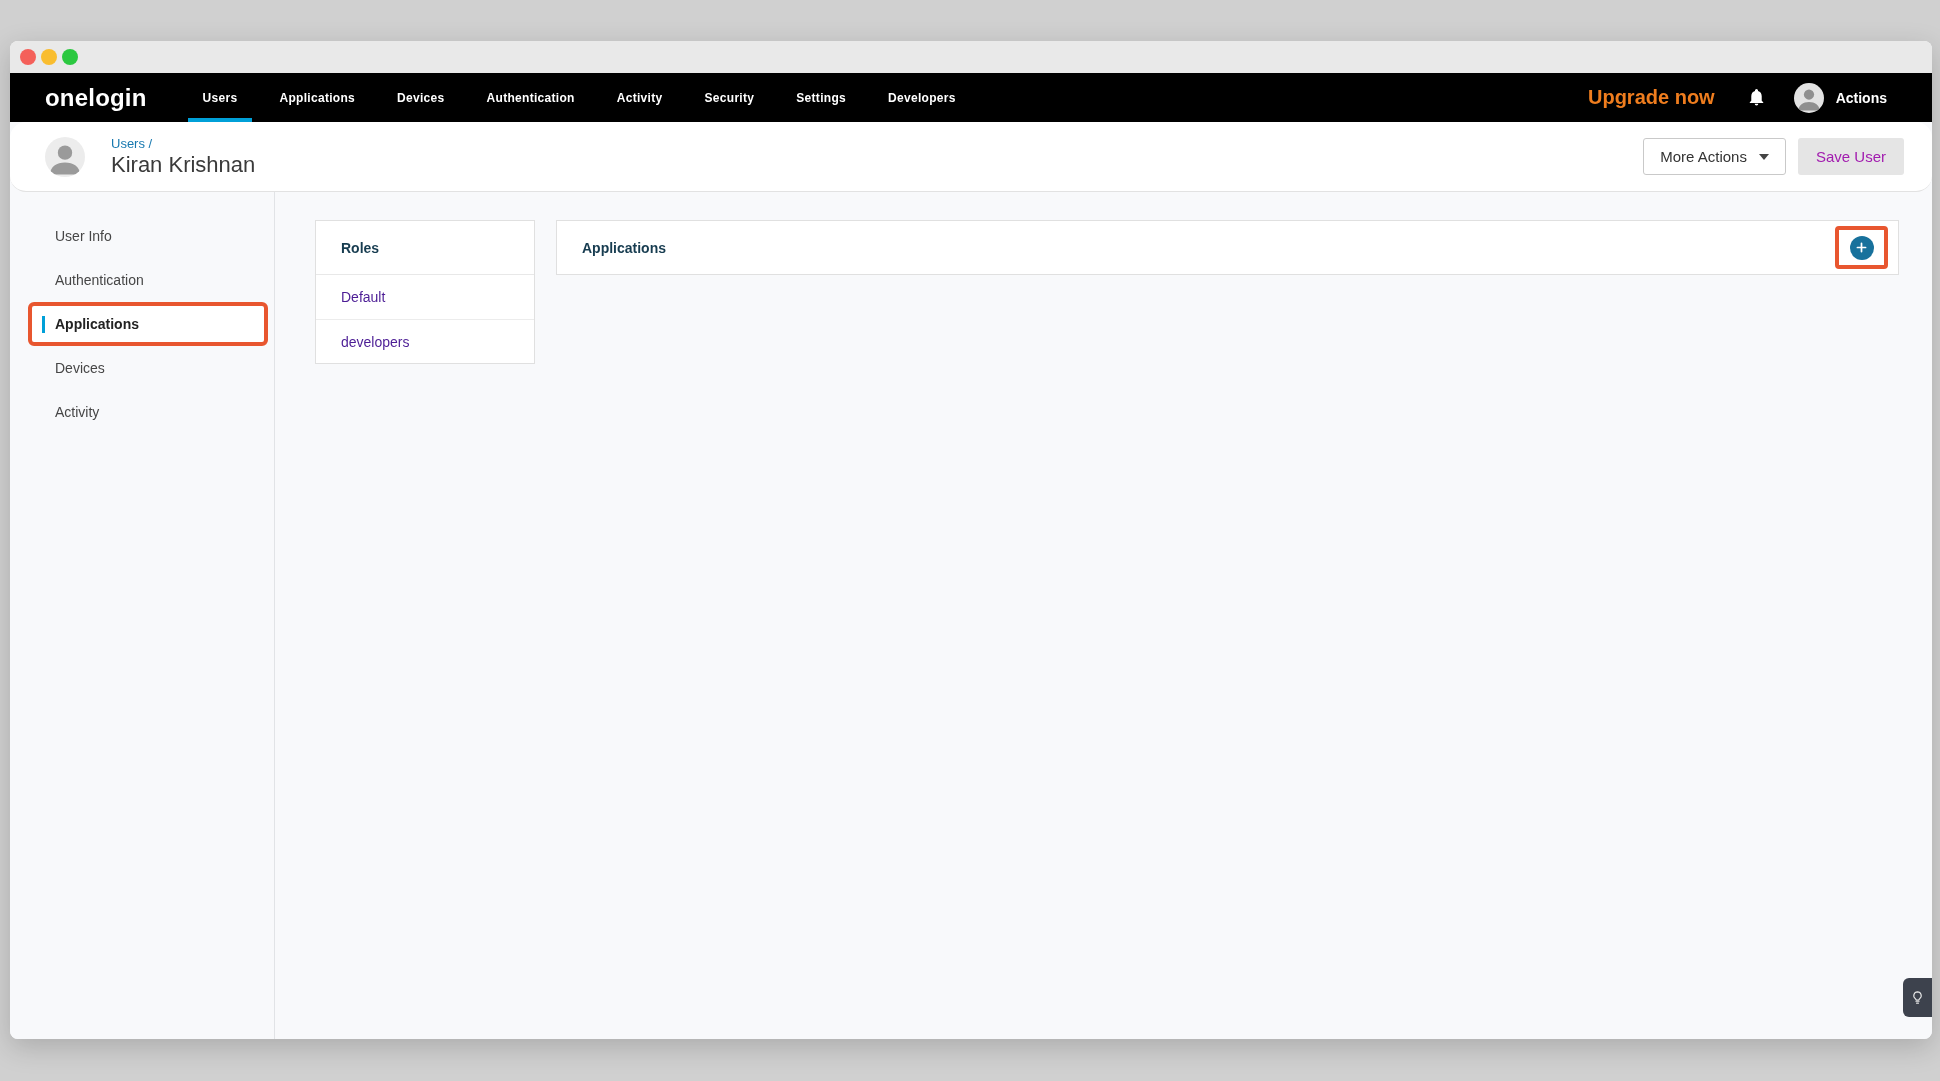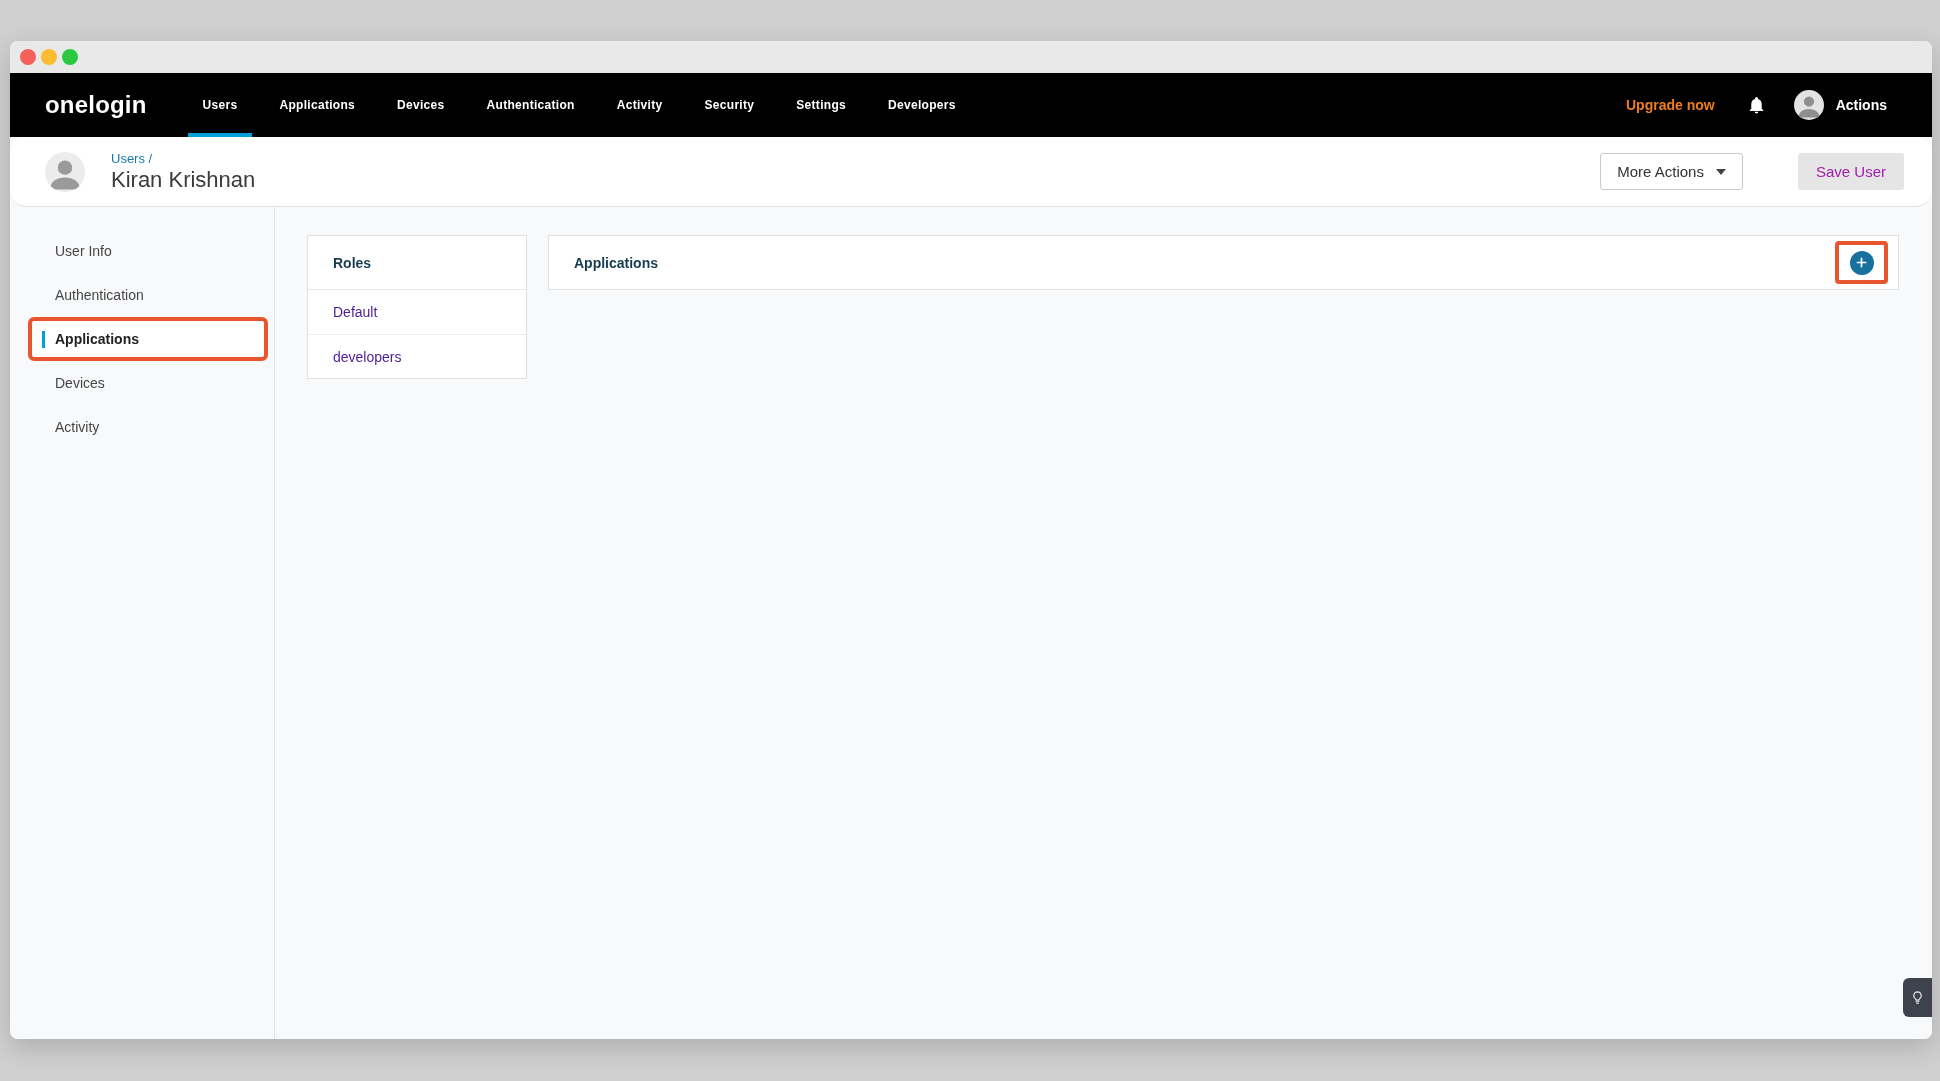--- a/index.html
+++ b/index.html
@@ -24,21 +24,21 @@
     height:32px; background:#e9e9e9; flex:0 0 auto;
     display:flex; align-items:center; padding-left:10px;
   }
   .traffic { width:16px; height:16px; border-radius:50%; margin-right:5px; }
   .traffic.red    { background:#f4605a; }
   .traffic.yellow { background:#f9bd2f; }
   .traffic.green  { background:#2bc840; }
 
   
   .navbar {
-    height:64px; background:#000; flex:0 0 auto;
+    height:49px; background:#000; flex:0 0 auto;
     display:flex; align-items:stretch; padding-left:35px;
     color:#fff;
   }
   .logo {
     align-self:center;
     font-size:24px; font-weight:600; letter-spacing:.2px; color:#fff;
     cursor:pointer;
   }
   .nav-items { display:flex; list-style:none; margin-left:56px; }
   .nav-item {
@@ -47,41 +47,41 @@
     letter-spacing:.3px; color:#fff; cursor:pointer; white-space:nowrap;
   }
   .nav-item.active::after {
     content:""; position:absolute; left:-15px; right:-15px; bottom:0;
     height:4px; background:#00a0d8;
   }
   .nav-right {
     margin-left:auto; display:flex; align-items:center;
     padding-right:45px;
   }
-  .upgrade { color:#ef7d1e; font-size:14px; font-weight:700; cursor:pointer; }
+  .upgrade { color:#ef7d1e; font-size:20px; font-weight:700; cursor:pointer; }
   .bell { width:19px; height:19px; margin-left:32px; cursor:pointer; }
   .nav-avatar {
     width:30px; height:30px; border-radius:50%; background:#e3e3e3;
     overflow:hidden; margin-left:28px; cursor:pointer; flex:0 0 auto;
   }
   .nav-username { margin-left:12px; font-size:14px; font-weight:700; color:#fff; cursor:pointer; }
 
   
   .page-header {
     height:70px; background:#fff; border-bottom:1px solid #e2e2e2;
     display:flex; align-items:center; padding:0 28px 0 35px; flex:0 0 auto;border-radius:16px;
   }
   .header-avatar {
     width:40px; height:40px; border-radius:50%; background:#ececec;
     overflow:hidden; flex:0 0 auto;
   }
   .header-text { margin-left:26px; display:flex; flex-direction:column; }
   .breadcrumb { font-size:13px; color:#1879b0; cursor:pointer; line-height:17px; }
   .page-title { font-size:22px; color:#3a3a3a; line-height:26px; }
-  .header-buttons { margin-left:auto; display:flex; align-items:center;gap:43px; }
+  .header-buttons { margin-left:auto; display:flex; align-items:center; }
   .btn {
     height:37px; border-radius:3px; font-size:15px;
     display:flex; align-items:center; justify-content:center;
     font-family:"Liberation Sans", sans-serif;
   }
   .btn-more {
     background:#fff; border:1px solid #c9c9c9; color:#333;
     padding:0 16px; cursor:pointer;
   }
   .caret-down {
@@ -110,21 +110,21 @@
     margin-left:18px; width:240px; padding-left:0;
     font-weight:700; color:#222;
   }
   .accent-bar {
     width:3px; height:17px; background:#00a0d8; margin-left:10px; flex:0 0 auto;
   }
   .side-item.active .label { margin-left:10px; }
 
   .main { flex:1; position:relative; background:#f8f9fb; }
 
-  .panel { position:absolute; background:#fff; border:1px solid #e0e0e0; }
+  .panel { position:absolute; background:#fff; border:1px solid #e0e0e0;margin-left:8px; }
   .roles-panel { left:32px; top:28px; width:220px; }
   .panel-head {
     height:54px; display:flex; align-items:center; padding-left:25px;
     font-size:14px; font-weight:700; color:#173c50;
   }
   .roles-panel .panel-head { border-bottom:1px solid #e8e8e8; }
   .role-row {
     height:44px; display:flex; align-items:center; padding-left:25px;
     font-size:14px; color:#4c1d95; cursor:pointer;
   }

